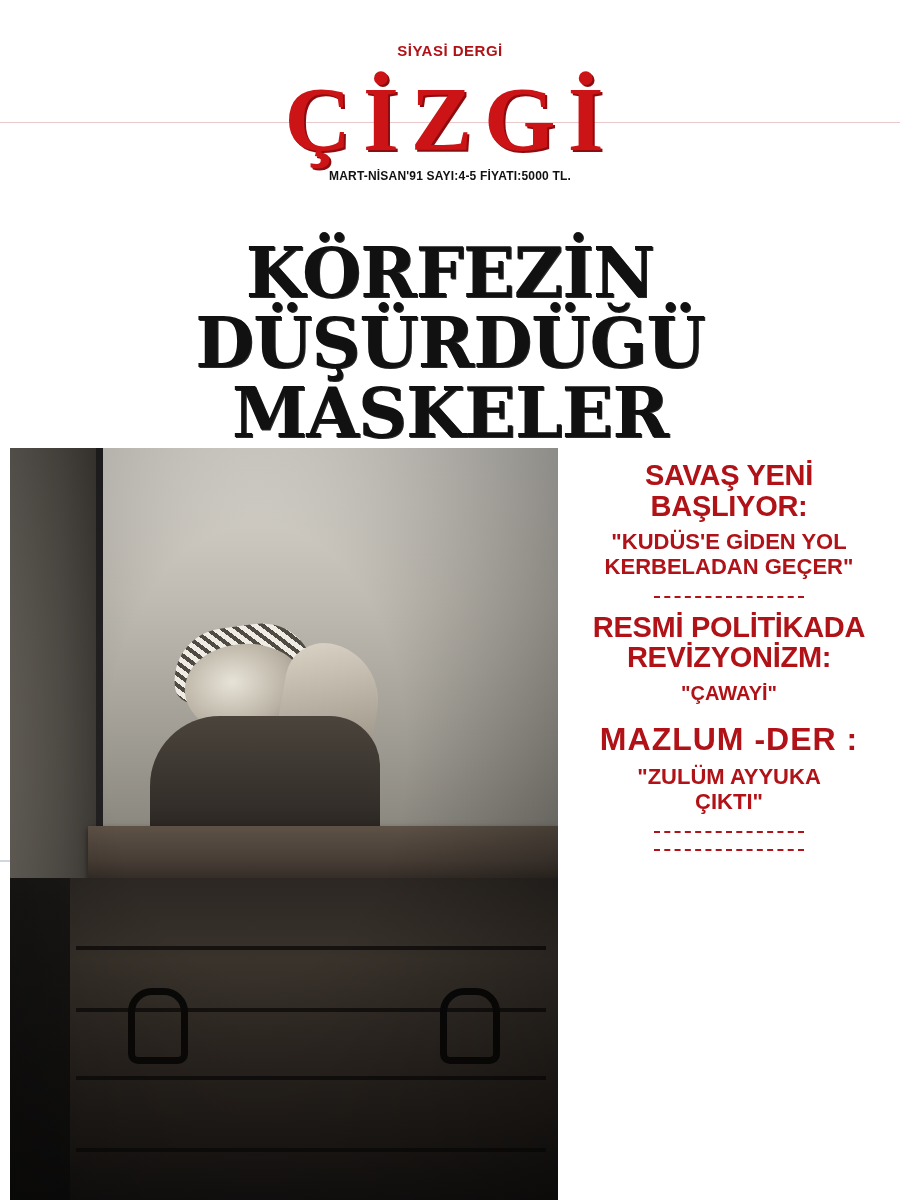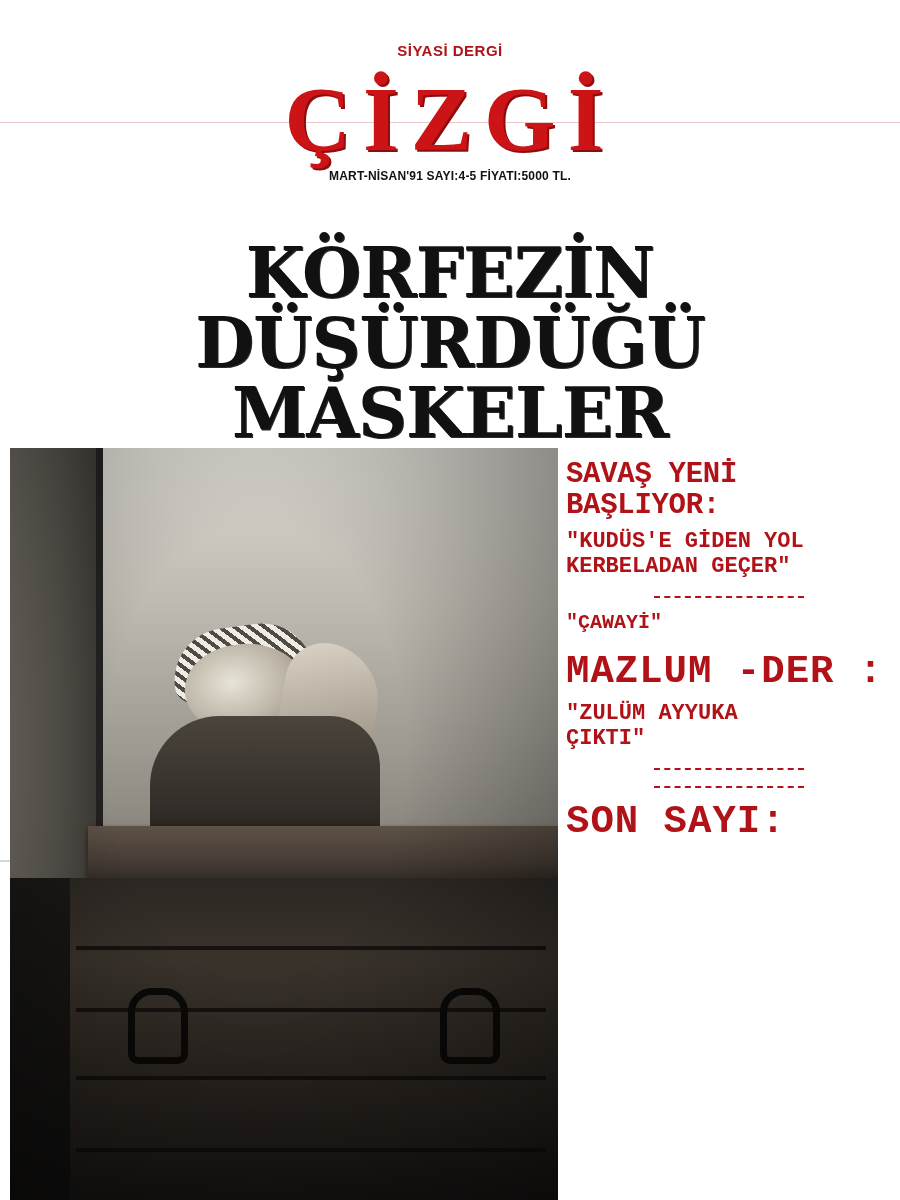--- a/index.html
+++ b/index.html
@@ -206,35 +206,35 @@
     left: 0; top: 0; width: 548px; height: 752px;
     background: radial-gradient(ellipse at 45% 40%, rgba(0,0,0,0) 35%, rgba(0,0,0,0.45) 100%);
   }
 
   
   .teasers {
     position: absolute;
     left: 566px;
     top: 460px;
     width: 326px;
-    text-align: left;
+    text-align: center;
     color: #b01217;
-    font-family: Liberation Mono, monospace;
+    font-family: Liberation Sans, sans-serif;
   }
   .teaser-block { margin-bottom: 2px; }
   .t-title {
     font-weight: bold;
     font-size: 29px;
     line-height: 1.06;
     letter-spacing: -0.3px;
     color: #b01217;
     white-space: pre-line;
   }
   .t-title.big {
-    font-size: 39px;
+    font-size: 32px;
     letter-spacing: 1px;
   }
   .t-sub {
     font-weight: bold;
     font-size: 22px;
     line-height: 1.12;
     margin-top: 9px;
     color: #b01217;
     white-space: pre-line;
   }
@@ -292,33 +292,34 @@
   <div class="teasers">
 
     <div class="teaser-block">
       <div class="t-title">SAVAŞ YENİ BAŞLIYOR:</div>
       <div class="t-sub">"KUDÜS'E GİDEN YOL
 KERBELADAN GEÇER"</div>
     </div>
     <div class="t-sep"></div>
 
     <div class="teaser-block">
+      <div class="t-title">RESMİ POLİTİKADA
+REVİZYONİZM:</div>
       <div class="t-sub small">"ÇAWAYİ"</div>
     </div>
 
     <div class="teaser-block" style="margin-top:18px">
       <div class="t-title big">MAZLUM -DER :</div>
       <div class="t-sub">"ZULÜM AYYUKA
 ÇIKTI"</div>
     </div>
     <div class="t-sep"></div>
 
     <div class="teaser-block">
     </div>
     <div class="t-sep"></div>
 
     <div class="teaser-block">
-      <div class="t-title big">SON SAYI:</div>
     </div>
 
   </div>
 
 </div>
 
 </body></html>

